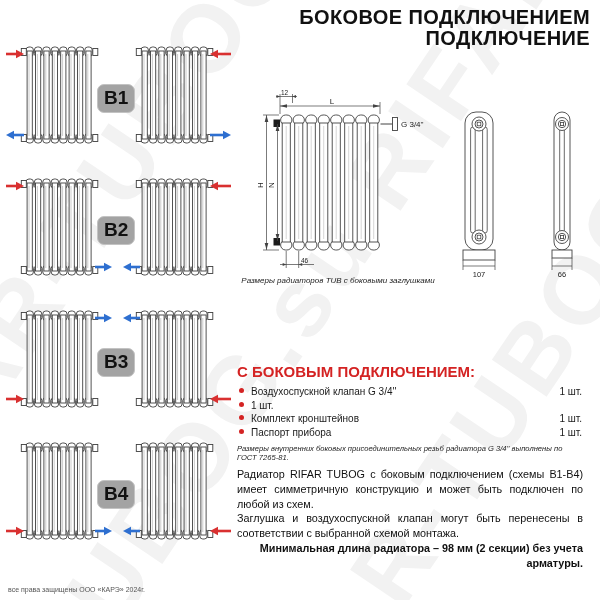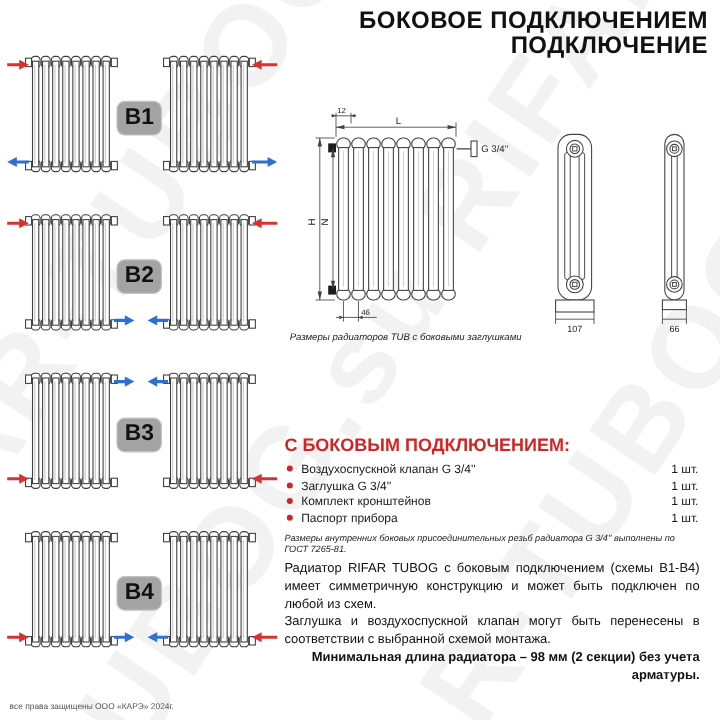--- a/index.html
+++ b/index.html
@@ -576,21 +576,20 @@
     <div class="kit">
       <div class="kit-h2" id="kit-subheading" style="color: rgb(212, 35, 35);">С БОКОВЫМ ПОДКЛЮЧЕНИЕМ:</div>
       <div class="kit-list">
         <div class="kit-row">
           <span class="kit-bullet" style="background: rgb(212, 35, 35);"></span>
           <span class="kit-label">Воздухоспускной клапан G 3/4''</span>
           <span class="kit-qty">1 шт.</span>
         </div>
         <div class="kit-row">
           <span class="kit-bullet" style="background: rgb(212, 35, 35);"></span>
-          <span class="kit-label">Заглушка G 3/4''</span>
           <span class="kit-qty">1 шт.</span>
         </div>
         <div class="kit-row">
           <span class="kit-bullet" style="background: rgb(212, 35, 35);"></span>
           <span class="kit-label">Комплект кронштейнов</span>
           <span class="kit-qty">1 шт.</span>
         </div>
         <div class="kit-row">
           <span class="kit-bullet" style="background: rgb(212, 35, 35);"></span>
           <span class="kit-label">Паспорт прибора</span>

